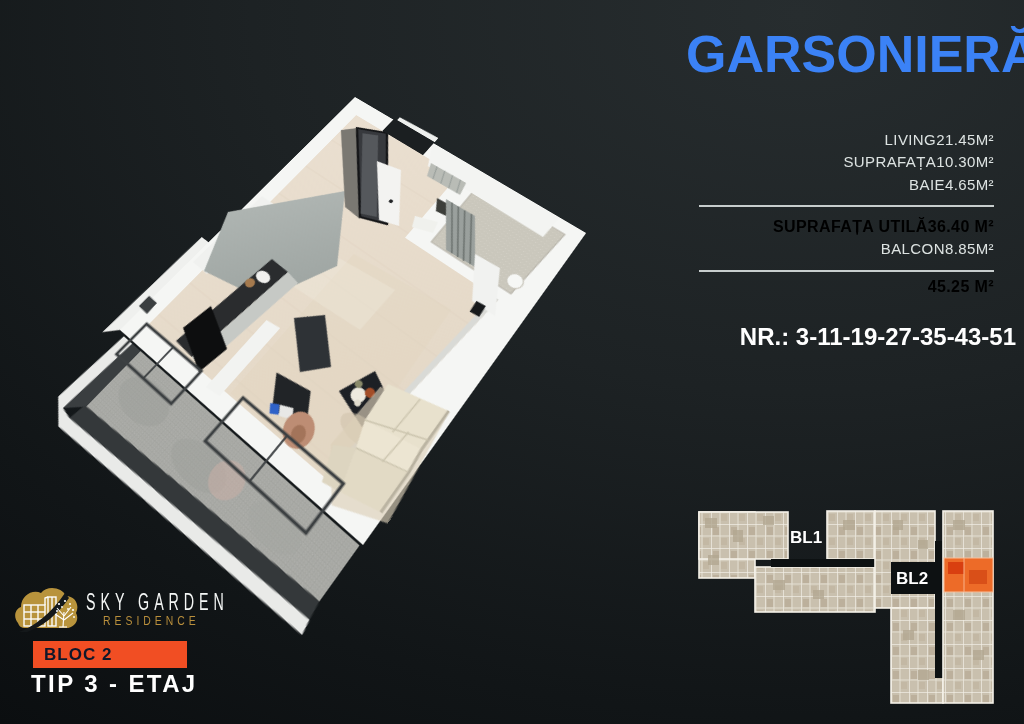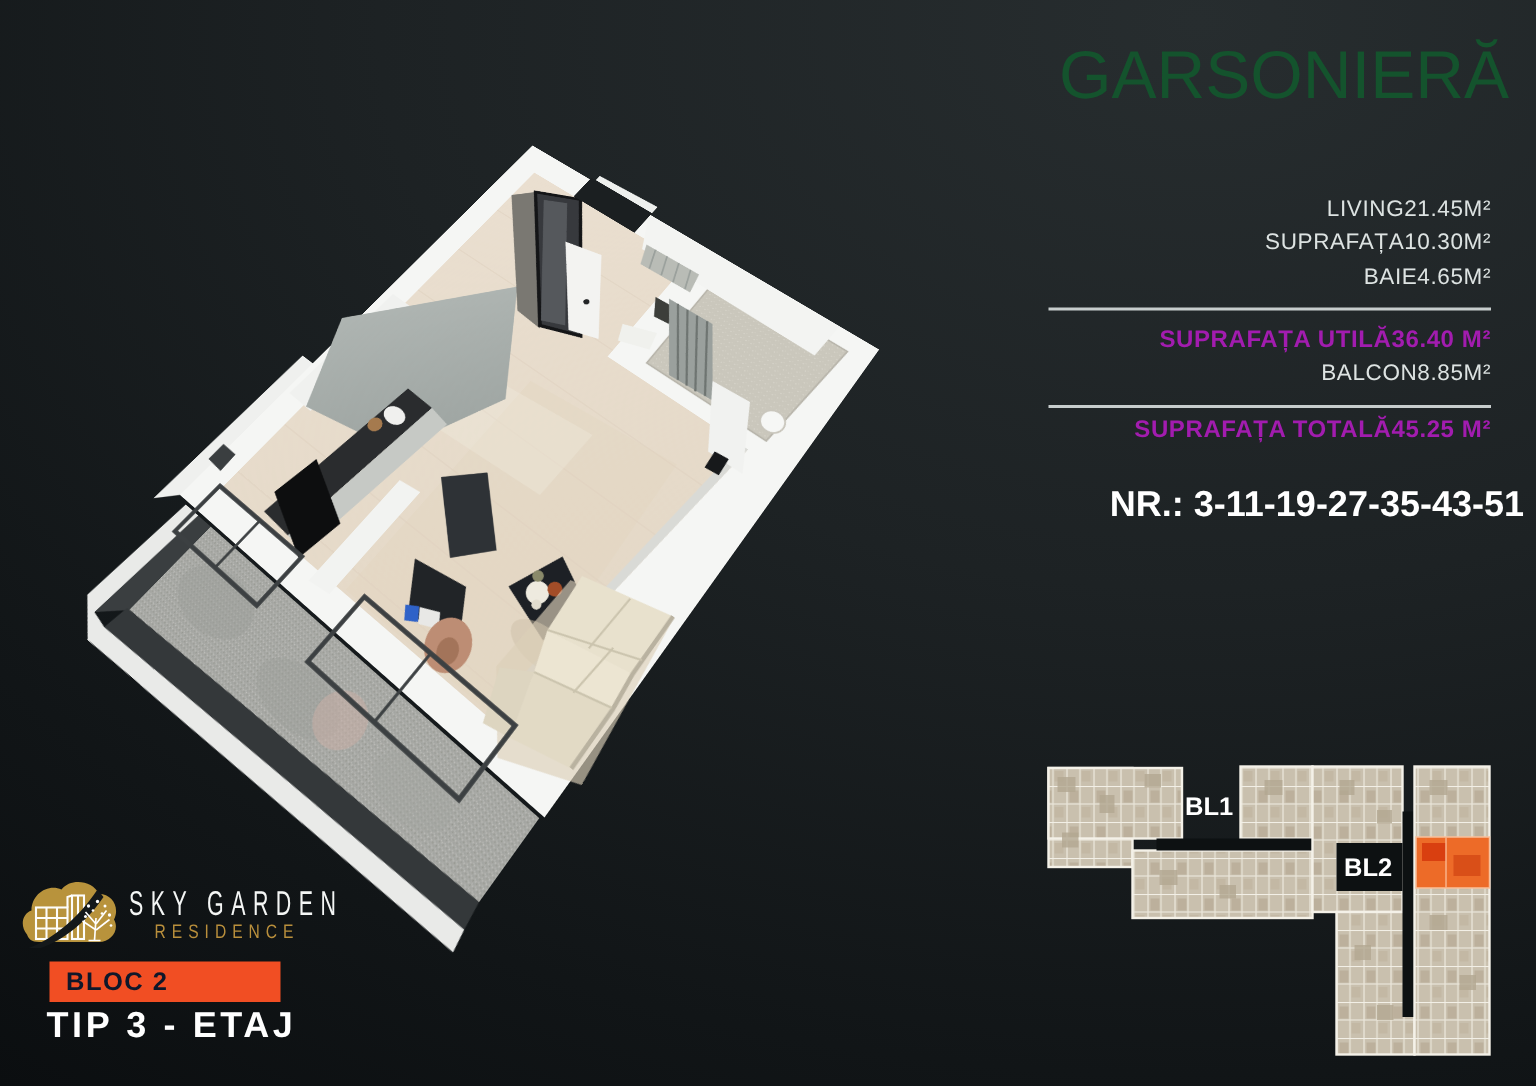--- a/index.html
+++ b/index.html
@@ -5,21 +5,21 @@
 html,body{margin:0;padding:0;}
 body{width:1024px;height:724px;overflow:hidden;position:relative;
   background:radial-gradient(1300px 900px at 78% 2%, #272d2f 0%, #1d2224 42%, #111517 78%, #0b0e10 100%);
   font-family:"Liberation Sans",sans-serif;}
 .abs{position:absolute;}
 .scene{position:absolute;left:0;top:0;width:300px;height:360px;
   transform-origin:0 0;
   transform:matrix3d(0.507732,0.349053,0,-0.000448,-0.710311,0.489007,0,-0.000479,0,0,1,0,355,97,0,1);}
 .row{position:absolute;left:699px;width:295px;display:flex;justify-content:flex-end;
   font-size:15px;color:#dde3e2;letter-spacing:0.4px;}
-.row b{color:#a21caf;font-size:16px;}
+.row b{color:#000000;font-size:16px;}
 .rule{position:absolute;left:699px;width:295px;height:1.5px;background:#c7cdcd;}
 </style>
 </head>
 <body>
 
 <div class="scene">
 <svg class="abs" style="left:-120px;top:-120px;" width="560" height="700" viewBox="-120 -120 560 700">
 <defs>
 <linearGradient id="gface" x1="0" y1="0" x2="1" y2="1">
           <stop offset="0%" stop-color="#b7bdba"></stop>
@@ -186,21 +186,21 @@
 <rect x="16" y="340" width="76" height="38" fill="none" stroke="#3c4042" stroke-width="2.8"></rect>
 <line x1="54" y1="340" x2="54" y2="378" stroke="#3c4042" stroke-width="1.8"></line>
 
 <rect x="140" y="334" width="118" height="48" fill="none" stroke="#3c4042" stroke-width="2.8"></rect>
 <line x1="194" y1="334" x2="194" y2="382" stroke="#3c4042" stroke-width="1.8"></line>
 
 <polygon points="56,-2 112,-2 112,20 56,20" fill="#1b1f21"></polygon>
 </svg>
 </div>
 
-<div class="abs" style="left:686px;top:24px;width:320px;text-align:right;font-size:45px;font-weight:normal;color:#14532d;">GARSONIERĂ</div>
+<div class="abs" style="left:686px;top:24px;width:320px;text-align:right;font-size:52px;font-weight:bold;color:#3b82f6;">GARSONIERĂ</div>
 
 <div class="row" style="top:131px;">
     <span>LIVING</span>
     <span>21.45M²</span>
   </div>
 <div class="row" style="top:153px;">
     <span>SUPRAFAȚA</span>
     <span>10.30M²</span>
   </div>
 <div class="row" style="top:176px;">
@@ -211,21 +211,20 @@
 <div class="row" style="top:218px;">
     <b>SUPRAFAȚA UTILĂ</b>
     <b>36.40 M²</b>
   </div>
 <div class="row" style="top:240px;">
     <span>BALCON</span>
     <span>8.85M²</span>
   </div>
 <div class="rule" style="top:270px;"></div>
 <div class="row" style="top:278px;">
-    <b>SUPRAFAȚA TOTALĂ</b>
     <b>45.25 M²</b>
   </div>
 
 <div class="abs" style="left:660px;top:323px;width:356px;text-align:right;font-size:24px;font-weight:bold;color:#fff;">NR.: 3-11-19-27-35-43-51</div>
 
 <svg class="abs" style="left:11px;top:586px;" width="70" height="46" viewBox="0 0 70 46">
 <path d="M7 37 C2 31 4 23 10 21 C10 10 21 3 30 7 C36 -1 51 1 55 10 C64 10 69 19 65 27 C69 34 63 42 55 42 L15 42 C10 42 8 40 7 37 Z" fill="#b8933c"></path>
 <g stroke="#fdfdfb" stroke-width="1.4" fill="none">
 <rect x="13" y="19" width="21" height="21"></rect>
 <line x1="20" y1="19" x2="20" y2="40"></line>

